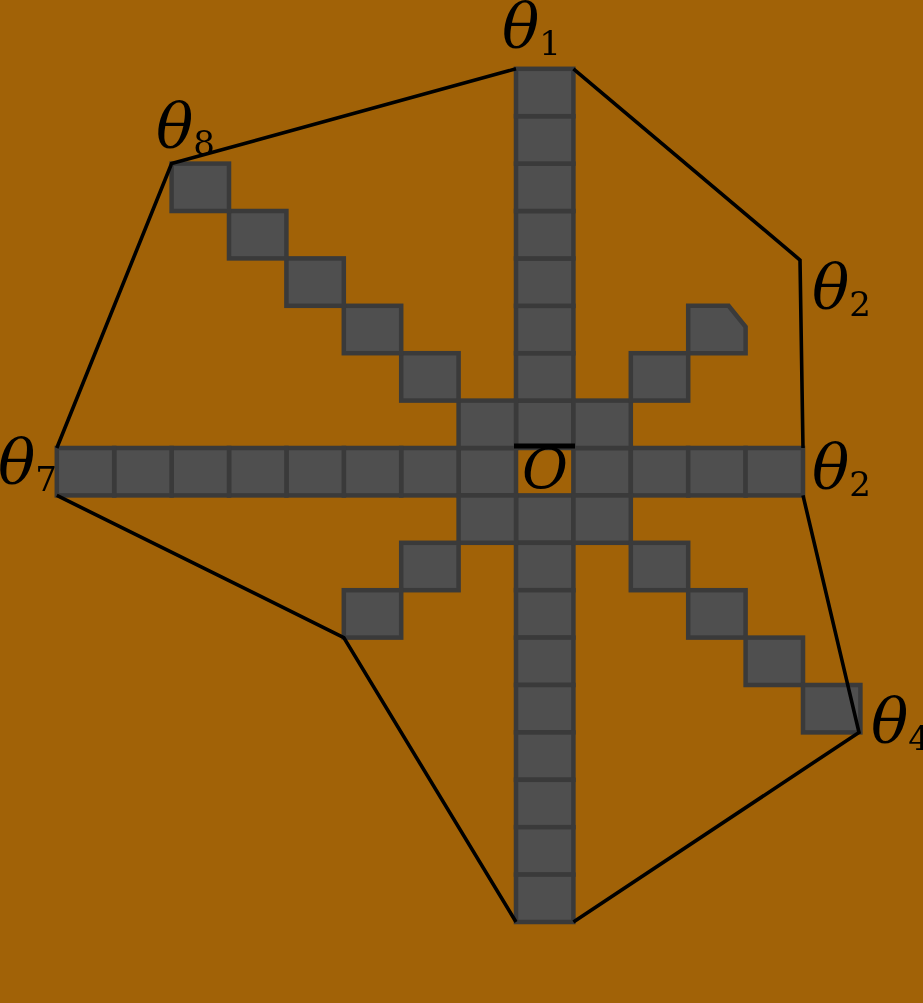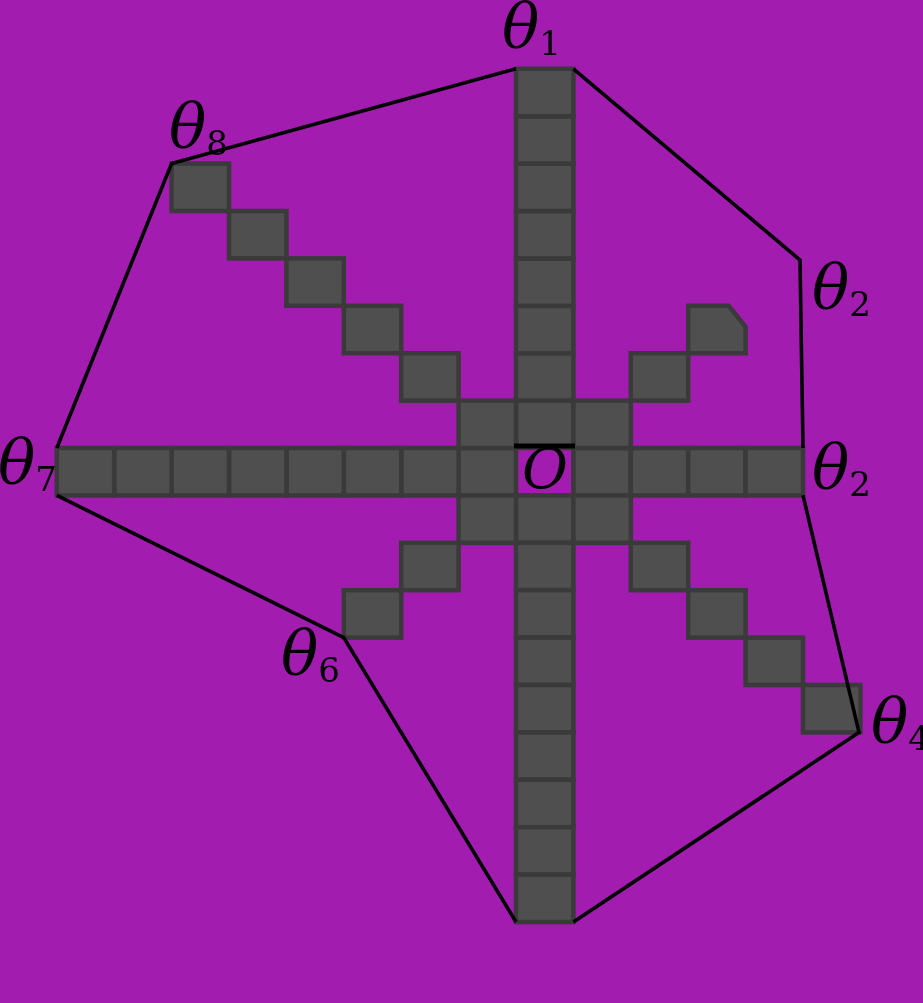--- a/index.html
+++ b/index.html
@@ -4,21 +4,21 @@
 <style>
   html, body {
     margin: 0;
     padding: 0;
     background: #ffffff;
   }
   #canvas {
     position: relative;
     width: 923px;
     height: 1003px;
-    background: #a21caf;
+    background: #a16207;
     overflow: hidden;
     font-family: "DejaVu Serif", "Liberation Serif", serif;
   }
   #diagram-svg {
     position: absolute;
     left: 0;
     top: 0;
     display: block;
   }
   .vertex-label {
@@ -105,40 +105,37 @@
       <polyline points="803,495.4 859,732.4 573.4,922" fill="none" stroke="#000000" stroke-width="3.6" stroke-linejoin="miter" stroke-linecap="butt"></polyline>
       <polyline points="516,922 343.8,637.6 56.8,495.4" fill="none" stroke="#000000" stroke-width="3.6" stroke-linejoin="miter" stroke-linecap="butt"></polyline>
       <polyline points="56.8,448 171.6,163.6 516,68.8" fill="none" stroke="#000000" stroke-width="3.6" stroke-linejoin="miter" stroke-linecap="butt"></polyline>
       <line x1="514" y1="446" x2="575" y2="446" stroke="#000000" stroke-width="5"></line>
     </svg>
 
   <div class="vertex-label" style="left:502px; top:-5px;">
     <span>θ</span><span class="sub">1</span>
   </div>
 
-  <div class="vertex-label" style="left:169px; top:95px;">
+  <div class="vertex-label" style="left:156px; top:95px;">
     <span>θ</span><span class="sub">8</span>
   </div>
 
   <div class="vertex-label" style="left:812px; top:256px;">
     <span>θ</span><span class="sub">2</span>
   </div>
 
   <div class="vertex-label" style="left:812px; top:436px;">
     <span>θ</span><span class="sub">2</span>
   </div>
 
   <div class="vertex-label" style="left:871px; top:690px;">
     <span>θ</span><span class="sub">4</span>
   </div>
 
 
-  <div class="vertex-label" style="left:281px; top:622px;">
-    <span>θ</span><span class="sub">6</span>
-  </div>
 
   <div class="vertex-label" style="left:-2px; top:431px;">
     <span>θ</span><span class="sub">7</span>
   </div>
 
   <div class="center-label">O</div>
 
 </div>
 
 </body></html>

